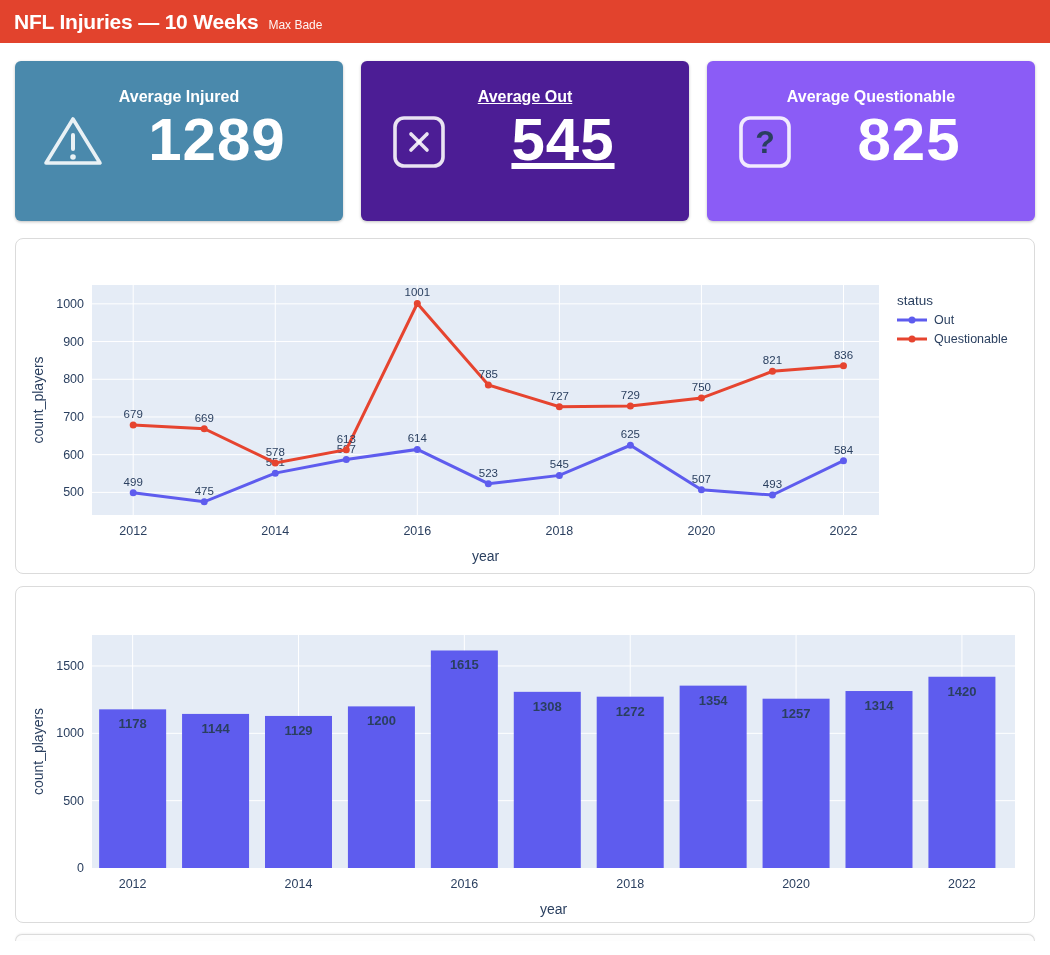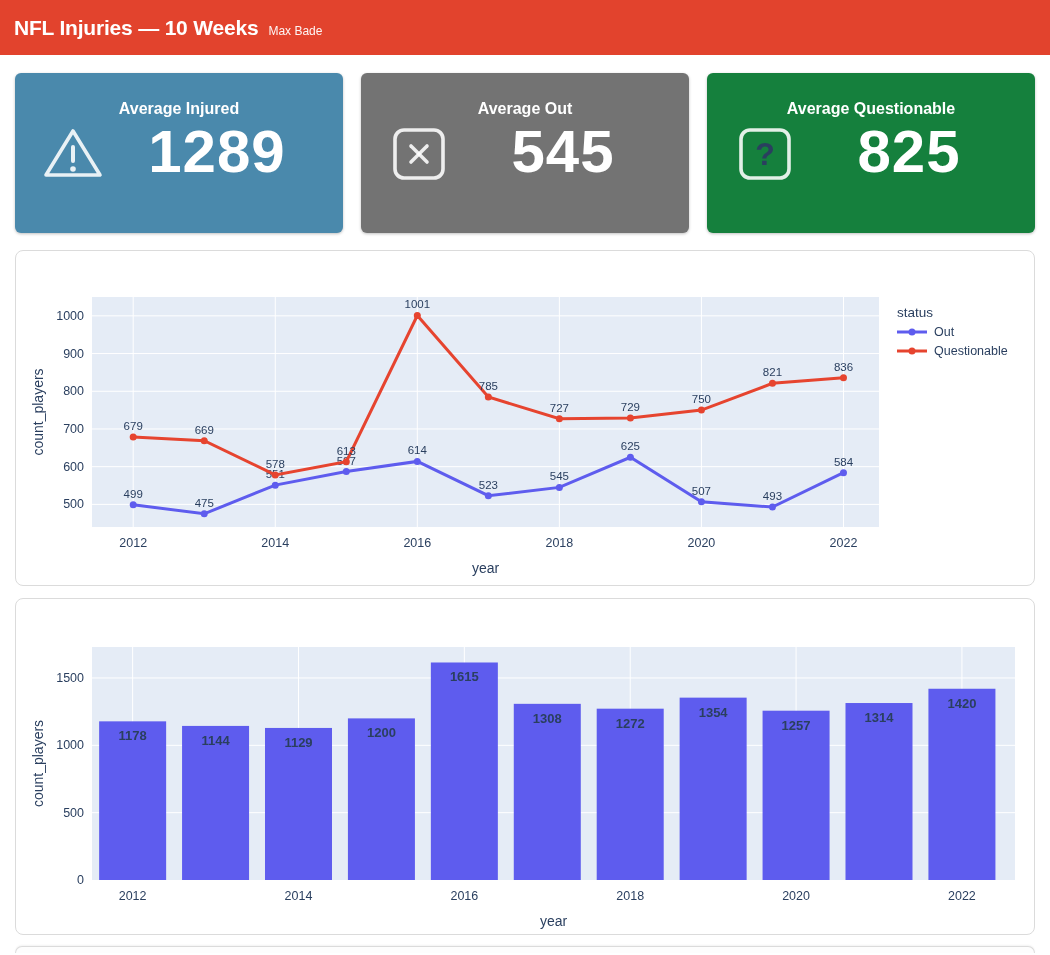--- a/index.html
+++ b/index.html
@@ -1,20 +1,20 @@
 <!DOCTYPE html>
 <html><head>
 <meta charset="utf-8">
 <style>
   * { box-sizing: border-box; margin: 0; padding: 0; }
   html,body { width:1050px; height:955px; background:#ffffff; overflow:hidden;
     font-family:"Liberation Sans", sans-serif; }
 
   
-  .header { height:55px; background:#E2432D; display:flex; align-items:center; color:#fff; }
+  .header { height:43px; background:#E2432D; display:flex; align-items:center; color:#fff; }
   .title-wrap { display:flex; align-items:baseline; margin-left:14px; }
   .app-title { font-size:21px; font-weight:bold; letter-spacing:-0.2px; }
   .app-subtitle { font-size:12px; margin-left:10px; opacity:.95; }
   .tabs { display:flex; height:47px; margin-left:42px; }
   .tab { padding:0 13px; display:flex; align-items:center; font-size:15px;
          font-weight:bold; color:rgba(255,255,255,.88); cursor:pointer; }
   .tab.active { background:#E86A50; color:#fff; }
 
   
   .cards { display:flex; gap:18px; padding:18px 15px 0 15px; }
@@ -54,33 +54,33 @@
     <div class="card-body">
       <svg class="card-icon" viewBox="0 0 64 64">
         <path d="M32 9 L59 53 L5 53 Z" fill="none" stroke="rgba(255,255,255,.88)" stroke-width="3.6" stroke-linejoin="round"></path>
         <line x1="32" y1="25" x2="32" y2="39" stroke="rgba(255,255,255,.88)" stroke-width="4" stroke-linecap="round"></line>
         <circle cx="32" cy="47" r="2.8" fill="rgba(255,255,255,.88)"></circle>
       </svg>
       <div class="card-value">1289</div>
     </div>
   </div>
 
-  <div class="card" style="background: #737373;">
+  <div class="card" style="background: #4c1d95; text-decoration: underline;">
     <div class="card-title">Average Out</div>
     <div class="card-body">
       <svg class="card-icon" viewBox="0 0 64 64">
         <rect x="8" y="8" width="48" height="48" rx="9" fill="none" stroke="rgba(255,255,255,.88)" stroke-width="3.6"></rect>
         <line x1="24" y1="24" x2="40" y2="40" stroke="rgba(255,255,255,.88)" stroke-width="3.6" stroke-linecap="round"></line>
         <line x1="40" y1="24" x2="24" y2="40" stroke="rgba(255,255,255,.88)" stroke-width="3.6" stroke-linecap="round"></line>
       </svg>
       <div class="card-value">545</div>
     </div>
   </div>
 
-  <div class="card" style="background: #15803d;">
+  <div class="card" style="background: #8b5cf6;">
     <div class="card-title">Average Questionable</div>
     <div class="card-body">
       <svg class="card-icon" viewBox="0 0 64 64">
         <rect x="8" y="8" width="48" height="48" rx="9" fill="none" stroke="rgba(255,255,255,.88)" stroke-width="3.6"></rect>
         <text x="32" y="43" text-anchor="middle" font-size="32" font-weight="bold" fill="rgba(255,255,255,.9)">?</text>
       </svg>
       <div class="card-value">825</div>
     </div>
   </div>
 

